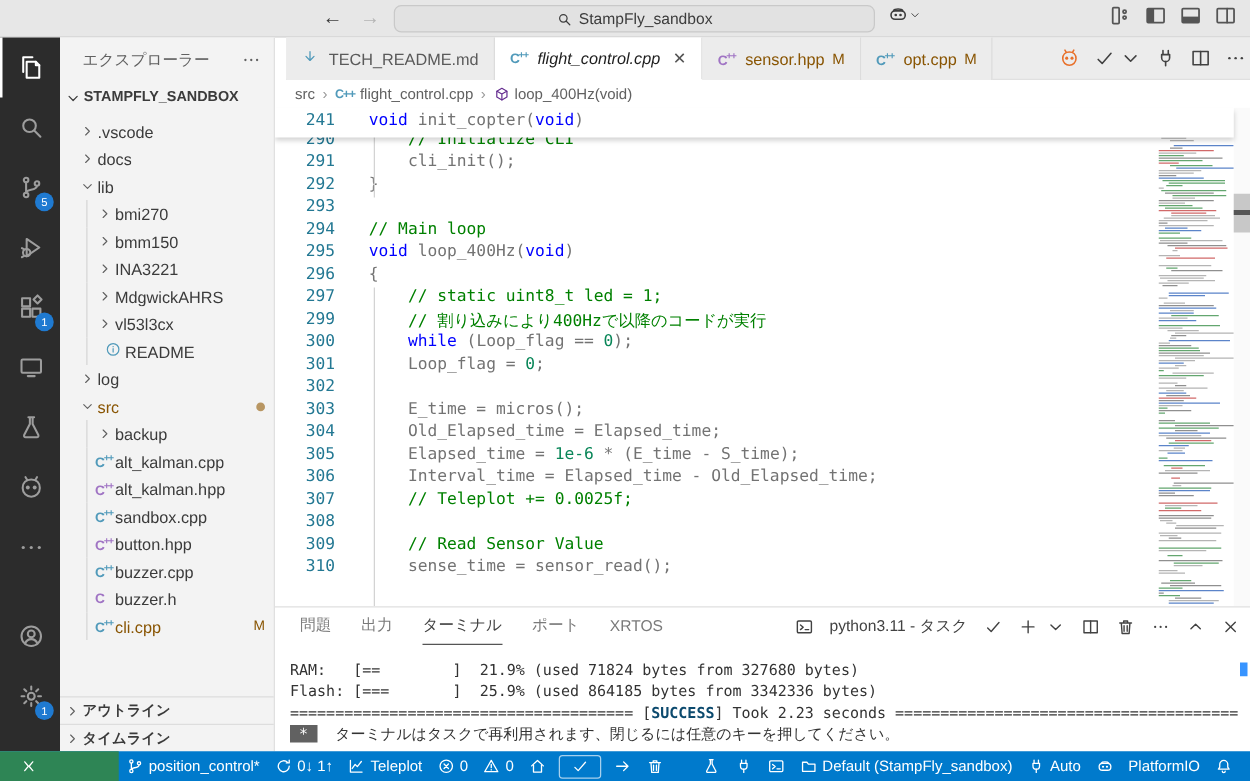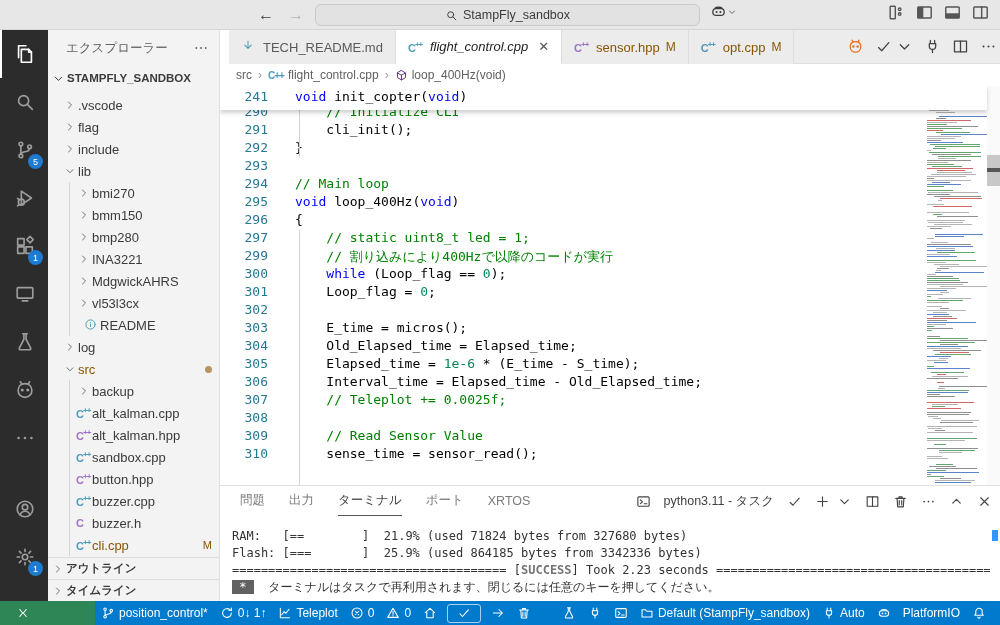--- a/index.html
+++ b/index.html
@@ -58,39 +58,39 @@
   .breadcrumb .sep { color:#9a9a9a; margin:0 2px; }
   .breadcrumb .ic svg { width:13px; height:13px; }
   .crumb-cube { color:#652d90; }
   .crumb-cpp { color:#519aba; font-weight:bold; font-size:10px; letter-spacing:-1px; }
 
   .code { position:absolute; left:0; top:56px; width:780px; height:399px; background:#fff; overflow:hidden; font-family:"DejaVu Sans Mono", monospace; font-size:13px; }
   .codelines { position:absolute; left:0; top:18px; width:705px; }
   .cl { height:18px; display:flex; white-space:pre; }
   .ln { width:48px; text-align:right; color:#237893; flex:0 0 48px; }
   .lc { padding-left:27px; color:#000; }
-  .t-k { color:#0000ff; } .t-c { color:#008000; } .t-n { color:#098658; } .t-p { color:#000000; }
+  .t-k { color:#0000ff; } .t-c { color:#008000; } .t-n { color:#098658; } .t-p { color:#737373; }
   .sticky { position:absolute; left:0; top:0; width:767px; height:24px; background:#fff; box-shadow:0 3px 4px rgba(0,0,0,0.18); z-index:5; padding-top:3px; }
   .iguide { position:absolute; left:79px; border-left:1px solid #d3d3d3; z-index:1; }
   .minimap { position:absolute; right:13px; top:0; width:62px; height:399px; overflow:hidden; }
   .mm-line { height:1px; margin-bottom:1px; }
   .vscroll { position:absolute; right:0; top:0; width:13px; height:399px; background:#fafafa; }
   .vs-handle { position:absolute; right:0; top:69px; width:13px; height:31px; background:#c8c8c8; }
   .vs-mark { position:absolute; right:0; top:82px; width:13px; height:4px; background:#565656; }
 
   
   .panel { position:absolute; left:0; top:455px; width:780px; height:116px; background:#fff; border-top:1px solid #e0e0e0; }
   .panel-header { height:30px; display:flex; align-items:center; padding:0 8px 0 20px; }
   .ptab { margin-right:24px; font-size:12.5px; color:#7a7a7a; height:30px; display:flex; align-items:center; border-bottom:1.5px solid transparent; }
   .ptab.active { color:#424242; border-bottom:1.5px solid #555; }
   .panel-actions { margin-left:auto; display:flex; align-items:center; gap:13px; color:#424242; font-size:12.5px; }
   .panel-actions .ic svg { width:15px; height:15px; }
   .task-ic { color:#424242; }
   .term { position:absolute; left:12px; top:42px; font-family:"DejaVu Sans Mono", monospace; font-size:12px; line-height:17px; color:#333; white-space:pre; }
-  .tk-ok { color:#737373; font-weight:bold; }
+  .tk-ok { color:#0c4a6e; font-weight:bold; }
   .tk-inv { background:#616161; color:#fff; }
   .term-marker { position:absolute; right:2px; top:44px; width:6px; height:11px; background:#3794ff; }
 
   
   .statusbar { position:absolute; left:0; top:601px; width:1000px; height:24px; background:#007acc; color:#fff; display:flex; align-items:center; font-size:12px; }
   .sb-item { display:flex; align-items:center; gap:4px; padding:0 6px; height:24px; white-space:nowrap; }
   .sb-item svg { width:14px; height:14px; }
   .sb-remote { background:#2e8555; width:95px; justify-content:flex-start; padding-left:16px; }
   .sb-boxed { border:1px solid rgba(255,255,255,0.65); border-radius:3px; height:19px; padding:0 9px; margin:0 4px; }
   .sb-left { display:flex; align-items:center; }
@@ -290,33 +290,25 @@
             </svg>
           </span>
           <span class="lbl">.vscode</span>
         </div>
         <div class="trow" style="padding-left: 14px;">
           <span class="ic chev">
             <svg viewBox="0 0 24 24" width="12" height="12" fill="none" stroke="currentColor" stroke-width="1.8" stroke-linecap="round" stroke-linejoin="round">
               <path d="M9 6l6 6-6 6"></path>
             </svg>
           </span>
-          <span class="lbl">flag</span>
+          <span class="lbl">docs</span>
         </div>
         <div class="trow" style="padding-left: 14px;">
           <span class="ic chev">
             <svg viewBox="0 0 24 24" width="12" height="12" fill="none" stroke="currentColor" stroke-width="1.8" stroke-linecap="round" stroke-linejoin="round">
-              <path d="M9 6l6 6-6 6"></path>
-            </svg>
-          </span>
-          <span class="lbl">include</span>
-        </div>
-        <div class="trow" style="padding-left: 14px;">
-          <span class="ic chev">
-            <svg viewBox="0 0 24 24" width="12" height="12" fill="none" stroke="currentColor" stroke-width="1.8" stroke-linecap="round" stroke-linejoin="round">
               <path d="M6 9.5l6 6 6-6"></path>
             </svg>
           </span>
           <span class="lbl">lib</span>
         </div>
         <div class="trow" style="padding-left: 28px;">
           <span class="guide"></span>
           <span class="ic chev">
             <svg viewBox="0 0 24 24" width="12" height="12" fill="none" stroke="currentColor" stroke-width="1.8" stroke-linecap="round" stroke-linejoin="round">
               <path d="M9 6l6 6-6 6"></path>
@@ -325,29 +317,20 @@
           <span class="lbl">bmi270</span>
         </div>
         <div class="trow" style="padding-left: 28px;">
           <span class="guide"></span>
           <span class="ic chev">
             <svg viewBox="0 0 24 24" width="12" height="12" fill="none" stroke="currentColor" stroke-width="1.8" stroke-linecap="round" stroke-linejoin="round">
               <path d="M9 6l6 6-6 6"></path>
             </svg>
           </span>
           <span class="lbl">bmm150</span>
-        </div>
-        <div class="trow" style="padding-left: 28px;">
-          <span class="guide"></span>
-          <span class="ic chev">
-            <svg viewBox="0 0 24 24" width="12" height="12" fill="none" stroke="currentColor" stroke-width="1.8" stroke-linecap="round" stroke-linejoin="round">
-              <path d="M9 6l6 6-6 6"></path>
-            </svg>
-          </span>
-          <span class="lbl">bmp280</span>
         </div>
         <div class="trow" style="padding-left: 28px;">
           <span class="guide"></span>
           <span class="ic chev">
             <svg viewBox="0 0 24 24" width="12" height="12" fill="none" stroke="currentColor" stroke-width="1.8" stroke-linecap="round" stroke-linejoin="round">
               <path d="M9 6l6 6-6 6"></path>
             </svg>
           </span>
           <span class="lbl">INA3221</span>
         </div>

